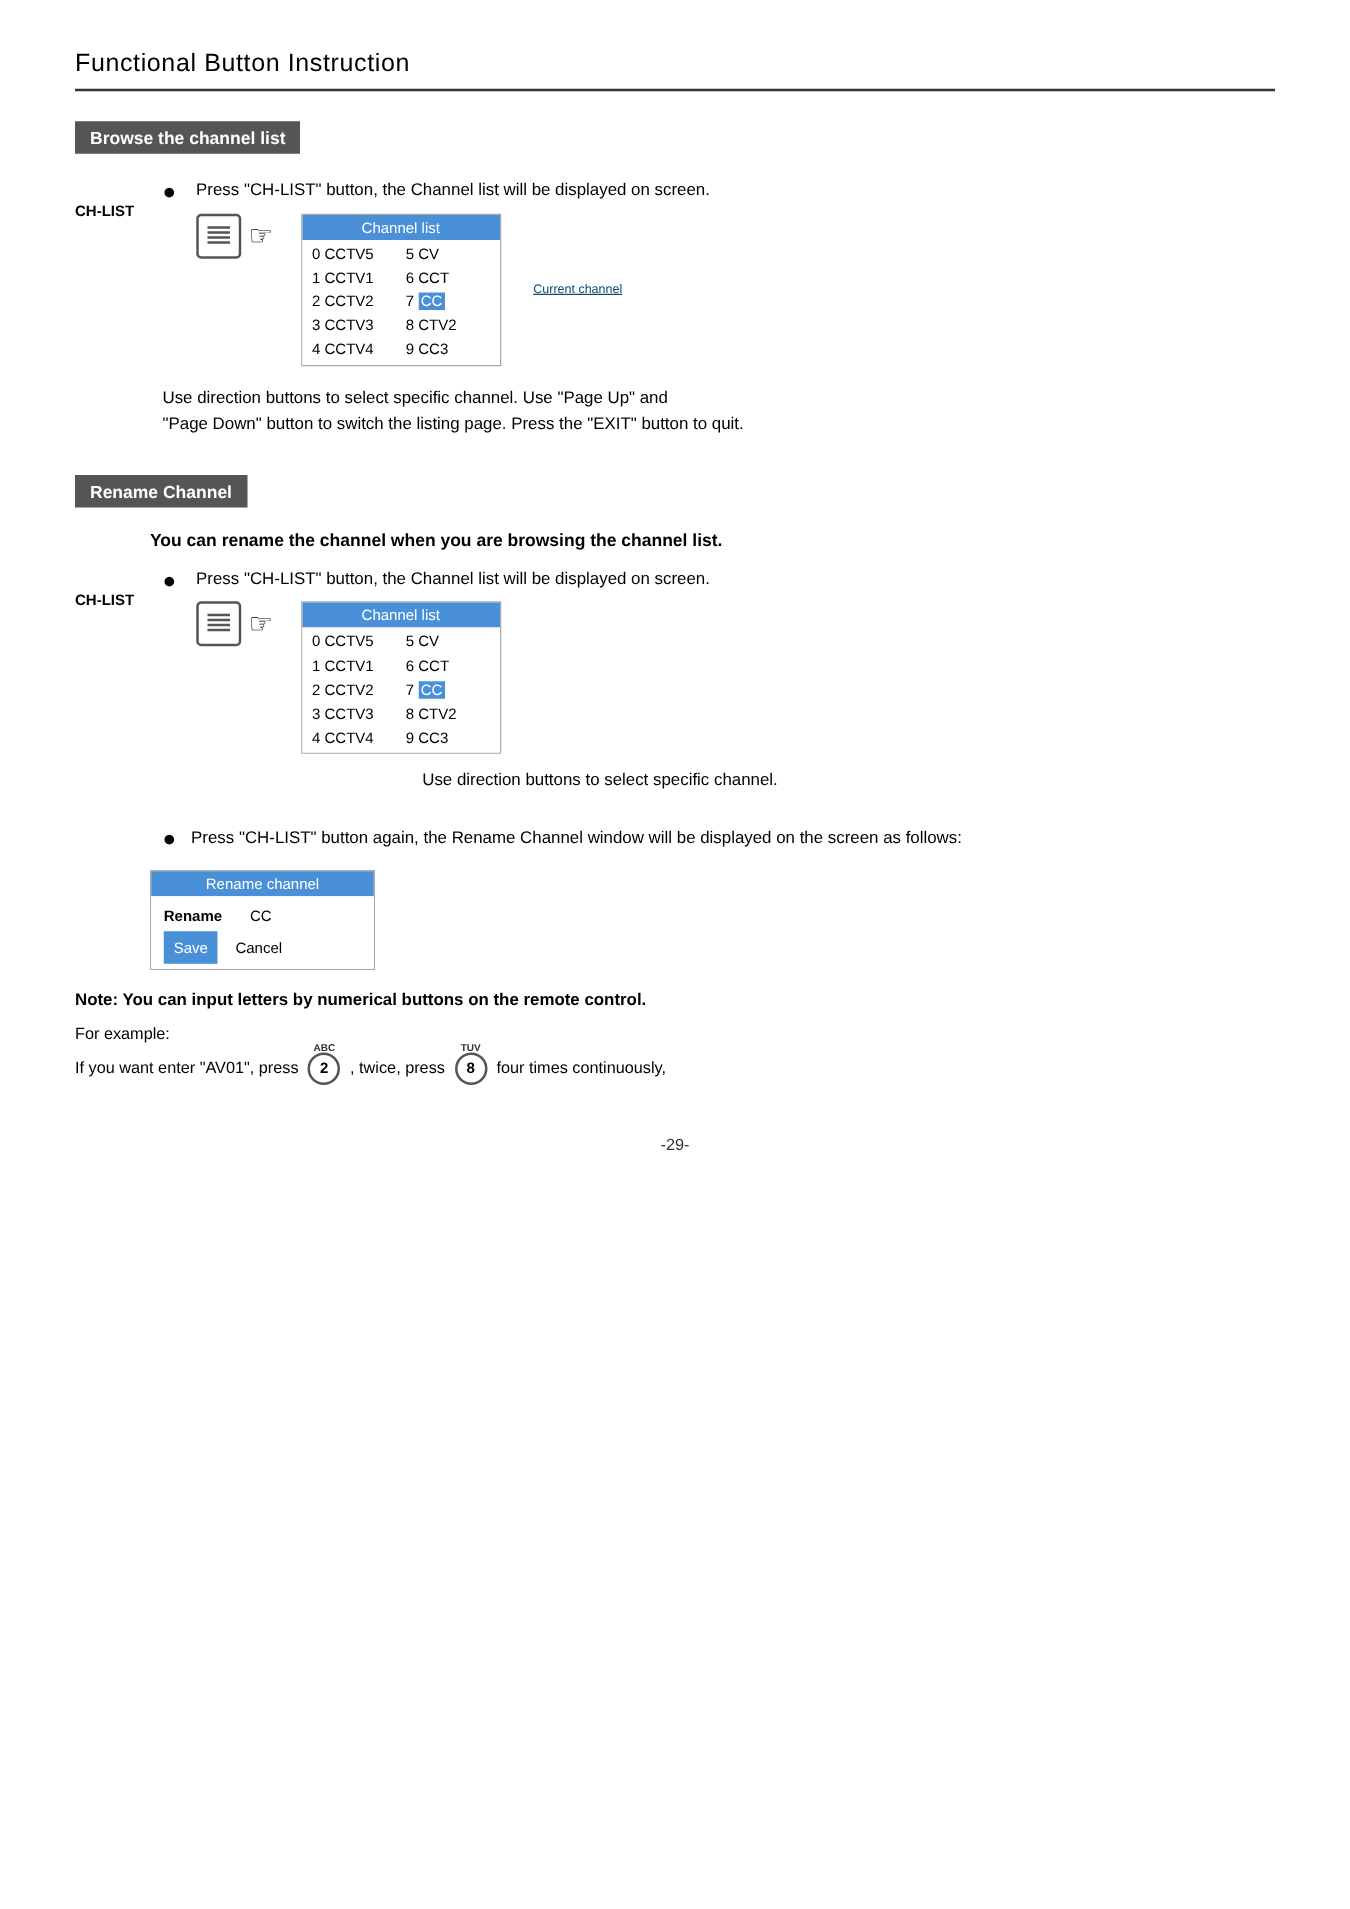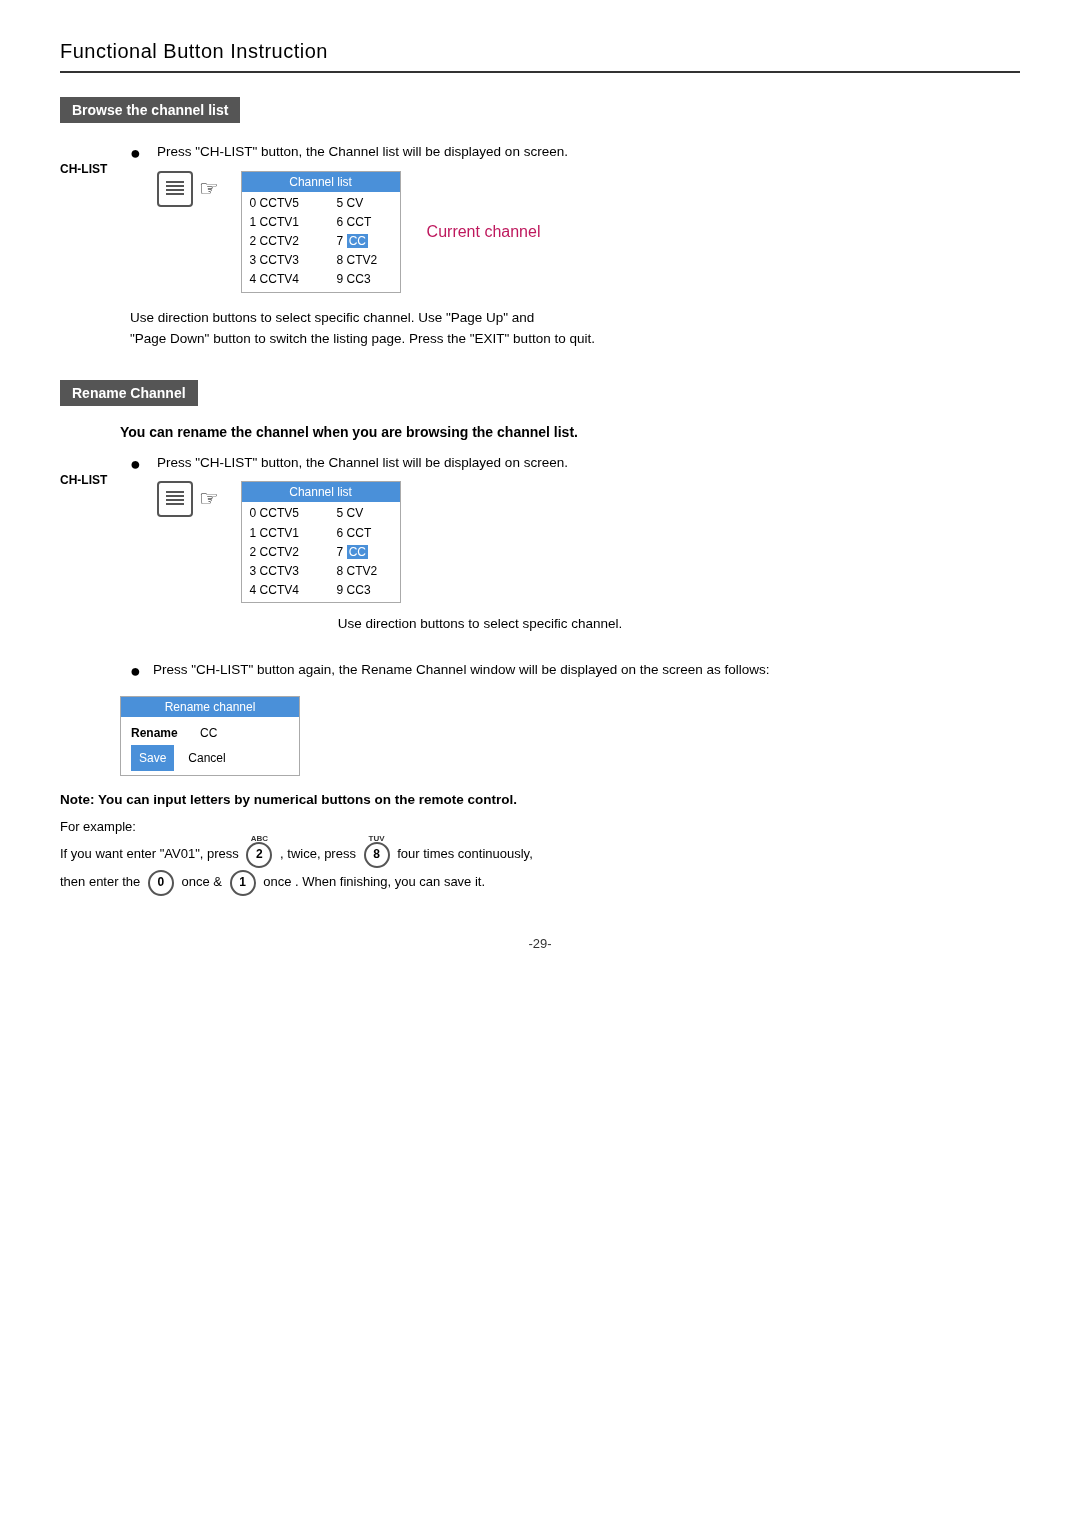--- a/index.html
+++ b/index.html
@@ -78,36 +78,37 @@
       text-align: center;
       padding: 3px 6px;
       font-size: 12px;
     }
     .channel-list-body {
       padding: 2px 8px;
       background: #fff;
     }
     .channel-row {
       display: flex;
-      gap: 32px;
+      gap: 20px;
       line-height: 1.6;
     }
     .channel-col {
       min-width: 55px;
     }
     .highlighted {
       background: #4a90d9;
       color: #fff;
       padding: 0 2px;
     }
     .current-channel-note {
       margin-left: 14px;
-      font-size: 16px;
+      font-size: 10px;
       align-self: center;
-      color: #be185d;
+      color: #0c4a6e;
+      text-decoration: underline;
     }
     .instruction-text {
       margin-top: 14px;
       margin-bottom: 24px;
       font-size: 13.5px;
       line-height: 1.6;
       max-width: 700px;
     }
     .section-block {
       margin-bottom: 30px;
@@ -364,27 +365,16 @@
         <span class="key-label-top">ABC</span>
         <span>2</span>
       </span>
       <span>, twice, press</span>
       <span class="key-circle" style="position:relative; display:inline-flex; margin: 0 4px;">
         <span class="key-label-top">TUV</span>
         <span>8</span>
       </span>
       <span>four times continuously,</span>
     </div>
-    <div class="example-text" style="margin-top:2px;">
-      <span>then enter the</span>
-      <span class="key-circle" style="display:inline-flex; margin: 0 4px;">
-        <span>0</span>
-      </span>
-      <span>once &amp;</span>
-      <span class="key-circle" style="display:inline-flex; margin: 0 4px;">
-        <span>1</span>
-      </span>
-      <span>once . When finishing, you can save it.</span>
-    </div>
   </div>
 </div>
 
 <div class="page-number">-29-</div>
 
 </body></html>

